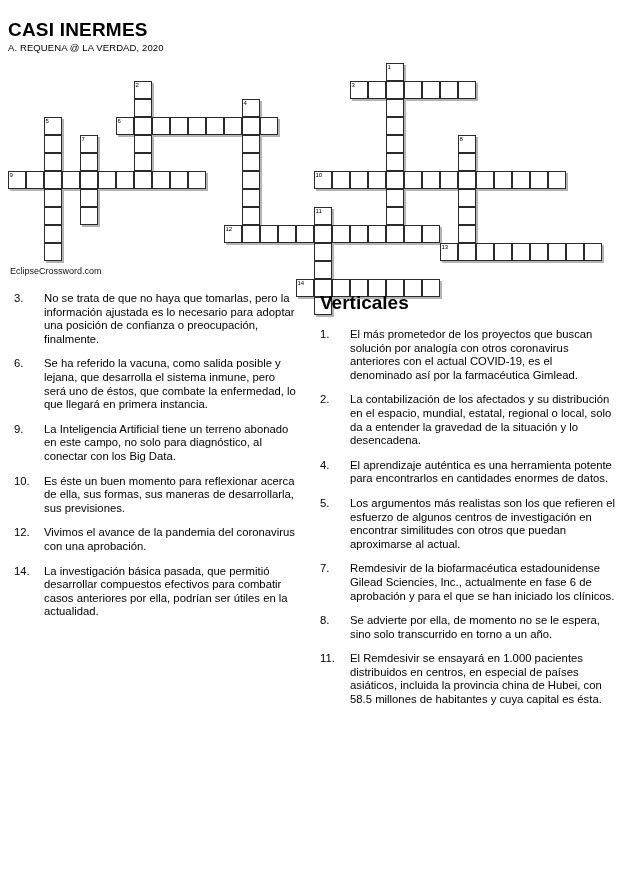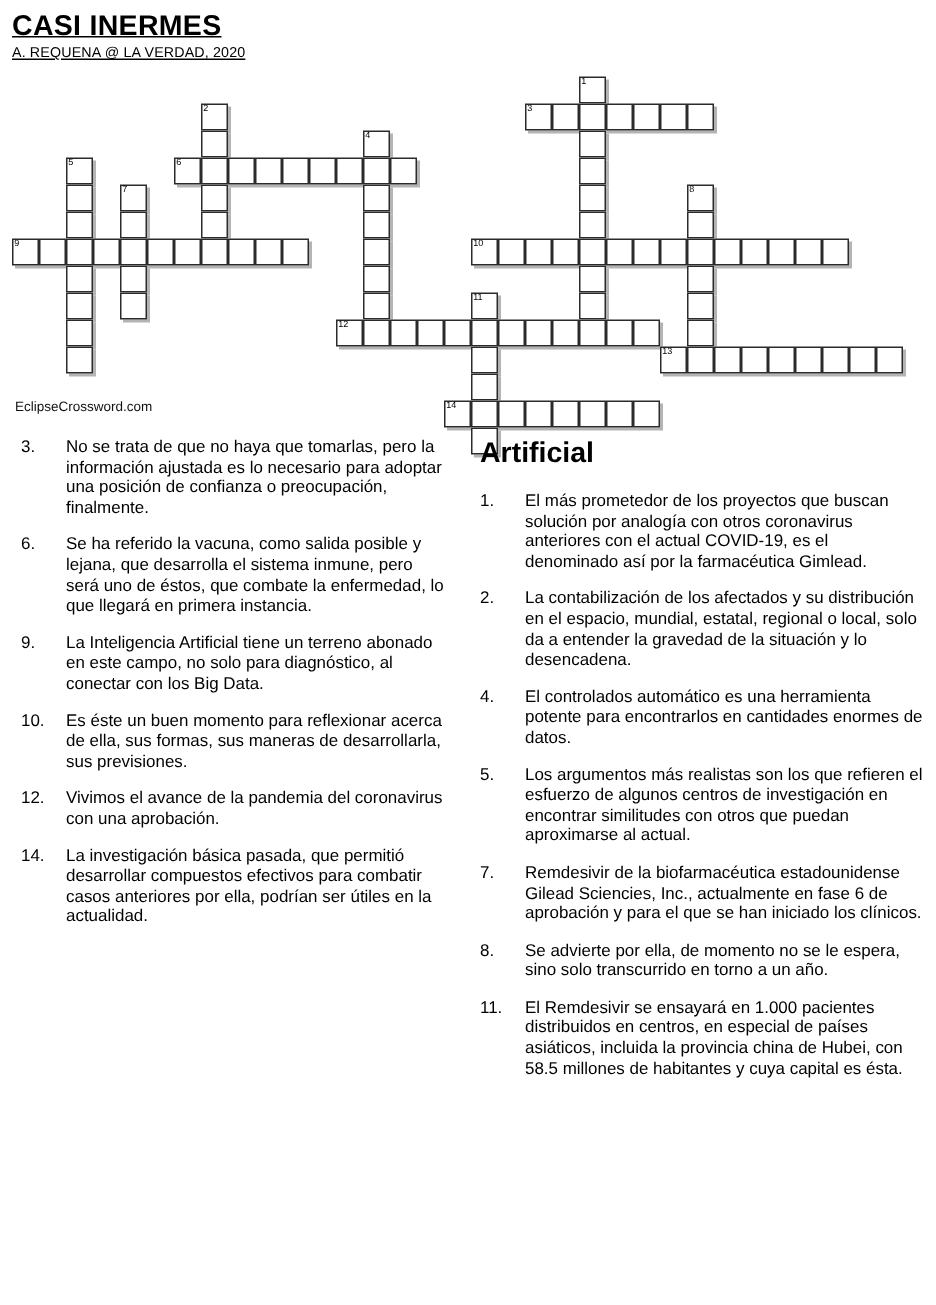--- a/index.html
+++ b/index.html
@@ -11,22 +11,21 @@
     width: 624px;
     height: 870px;
     font-family: "Liberation Sans", sans-serif;
     color: #000000;
     position: relative;
     overflow: hidden;
   }
 
   
   #header {
-    padding: 8px 0 0 8px;
-    text-decoration: underline;
+    padding: 20px 0 0 8px;
   }
   #puzzle-title {
     font-size: 19px;
     font-weight: bold;
     letter-spacing: 0.2px;
     line-height: 1.05;
     margin: 0;
   }
   #puzzle-byline {
     font-size: 9.5px;
@@ -388,33 +387,33 @@
           <span class="clue-num">12.</span>
           <span class="clue-text">Vivimos el avance de la pandemia del coronavirus con una aprobación.</span>
         </li>
         <li class="clue-item">
           <span class="clue-num">14.</span>
           <span class="clue-text">La investigación básica pasada, que permitió desarrollar compuestos efectivos para combatir casos anteriores por ella, podrían ser útiles en la actualidad.</span>
         </li>
       </ul>
   </div>
   <div class="clue-col right">
-    <div class="clue-heading">Artificial</div>
+    <div class="clue-heading">Verticales</div>
     <ul class="clue-list" id="down-list">
         <li class="clue-item">
           <span class="clue-num">1.</span>
           <span class="clue-text">El más prometedor de los proyectos que buscan solución por analogía con otros coronavirus anteriores con el actual COVID-19, es el denominado así por la farmacéutica Gimlead.</span>
         </li>
         <li class="clue-item">
           <span class="clue-num">2.</span>
           <span class="clue-text">La contabilización de los afectados y su distribución en el espacio, mundial, estatal, regional o local, solo da a entender la gravedad de la situación y lo desencadena.</span>
         </li>
         <li class="clue-item">
           <span class="clue-num">4.</span>
-          <span class="clue-text">El controlados automático es una herramienta potente para encontrarlos en cantidades enormes de datos.</span>
+          <span class="clue-text">El aprendizaje auténtica es una herramienta potente para encontrarlos en cantidades enormes de datos.</span>
         </li>
         <li class="clue-item">
           <span class="clue-num">5.</span>
           <span class="clue-text">Los argumentos más realistas son los que refieren el esfuerzo de algunos centros de investigación en encontrar similitudes con otros que puedan aproximarse al actual.</span>
         </li>
         <li class="clue-item">
           <span class="clue-num">7.</span>
           <span class="clue-text">Remdesivir de la biofarmacéutica estadounidense Gilead Sciencies, Inc., actualmente en fase 6 de aprobación y para el que se han iniciado los clínicos.</span>
         </li>
         <li class="clue-item">

